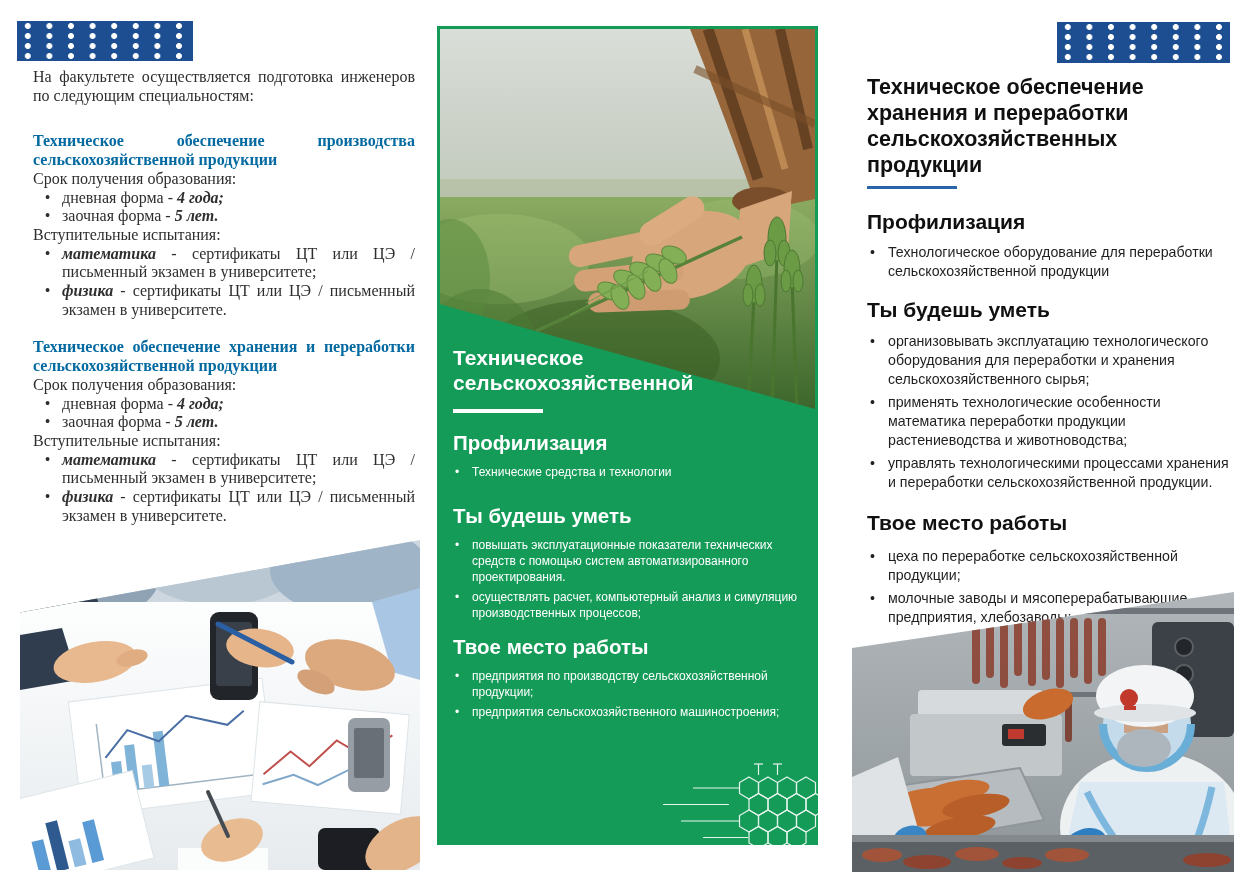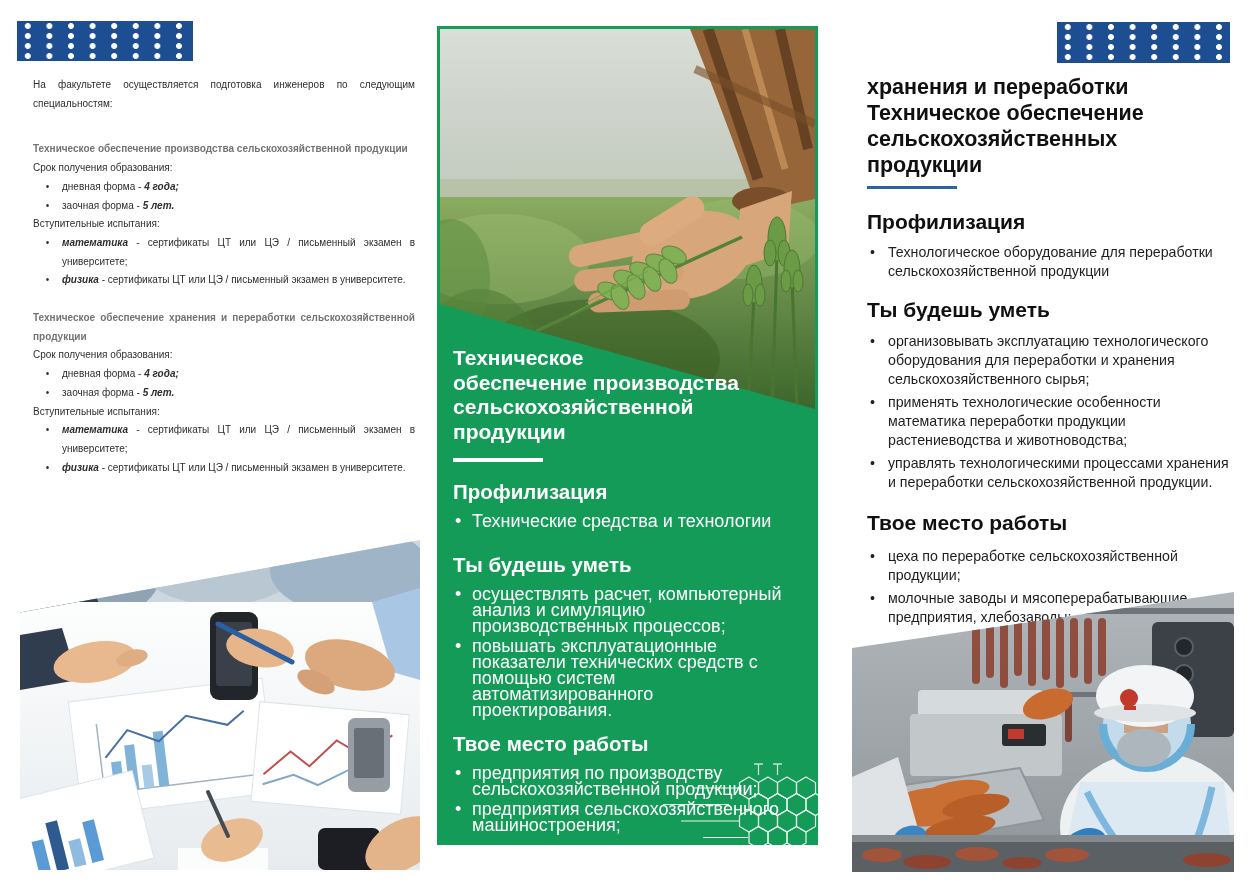--- a/index.html
+++ b/index.html
@@ -10,25 +10,25 @@
   
   .dots{
     position:absolute;background-color:#1c4e91;
     background-image:radial-gradient(circle,#ffffff 2.6px,rgba(255,255,255,0) 3.3px);
     background-size:21.6px 10px;background-position:0 0;
   }
   .dots-left{left:17px;top:21px;width:176px;height:40px;}
   .dots-right{left:1057px;top:22px;width:173px;height:41px;}
 
   
-  .ltext{position:absolute;left:33px;top:76px;width:382px;
-    font-size:10px;line-height:18.7px;text-align:justify;color:#2e2e2e;}
+  .ltext{position:absolute;left:33px;top:68px;width:382px;
+    font-size:16px;line-height:18.7px;text-align:justify;color:#2e2e2e;font-family:Liberation Serif, serif;}
   .intro{margin:0 0 27px 0;}
   .spec{margin:0 0 19px 0;}
-  .spec-title{font-weight:bold;color:#737373;}
+  .spec-title{font-weight:bold;color:#0369a1;}
   .plain{margin:0;}
   .lbullet{display:flex;}
   .lbullet .dot{flex:0 0 29px;text-align:center;}
   .lbullet .dot::before{content:"\2022";}
   .lbullet .btext{flex:1;text-align:justify;}
   .bi{font-weight:bold;font-style:italic;}
 
   
   .photo{position:absolute;overflow:hidden;}
   .photo svg{display:block;width:100%;height:100%;}
@@ -41,21 +41,21 @@
 
   
   .greenpanel{position:absolute;left:437px;top:26px;width:381px;height:819px;
     background:#149b58;overflow:hidden;}
   .mtext{position:absolute;left:16px;top:320px;width:345px;color:#ffffff;}
   .mtitle{font-size:21px;line-height:24.5px;font-weight:bold;}
   .mdivider{width:90px;height:3.5px;background:#ffffff;margin-top:14px;}
   .mh{font-size:20.5px;line-height:24px;font-weight:bold;margin:18px 0 9px 0;}
   .mh.skills{margin-top:24px;}
   .mh.work{margin-top:14px;}
-  .mbullet{display:flex;font-size:18px;line-height:16px;margin-bottom:4px;justify-content:center;}
+  .mbullet{display:flex;font-size:12px;line-height:16px;margin-bottom:4px;justify-content:center;}
   .mbullet .dot{flex:0 0 17px;padding-left:2px;}
   .mbullet .dot::before{content:"\2022";}
   .mbullet .btext{flex:1;}
   .hexdeco{position:absolute;right:-10px;bottom:-8px;}
 
   
   .rtext{position:absolute;left:867px;top:74px;width:366px;color:#1f1f1f;}
   .rtitle{font-size:21.5px;line-height:26px;font-weight:bold;color:#101010;}
   .rdivider{width:90px;height:3px;background:#2b63a9;margin-top:8px;}
   .rh{font-size:21px;line-height:25px;font-weight:bold;color:#101010;margin:20px 0 9px 0;}
@@ -253,40 +253,38 @@
           <ellipse cx="320" cy="266" rx="5" ry="11"></ellipse>
       </g>
       <ellipse cx="40" cy="330" rx="60" ry="70" fill="#4c7a33" opacity="0.55"></ellipse>
       <ellipse cx="10" cy="250" rx="40" ry="60" fill="#578a3c" opacity="0.5"></ellipse>
     </svg>
   </div>
 
   <div class="mtext">
     <div class="mtitle">
       <div>Техническое</div>
-      <div>обеспечение производства</div>
       <div>сельскохозяйственной</div>
-      <div>продукции</div>
     </div>
     <div class="mdivider"></div>
 
     <div class="mh">Профилизация</div>
     <div class="mbullet">
         <span class="dot"></span>
         <span class="btext">Технические средства и технологии</span>
       </div>
 
     <div class="mh skills">Ты будешь уметь</div>
     <div class="mbullet">
         <span class="dot"></span>
+        <span class="btext">повышать эксплуатационные показатели технических средств с помощью систем автоматизированного проектирования.</span>
+      </div>
+    <div class="mbullet">
+        <span class="dot"></span>
         <span class="btext">осуществлять расчет, компьютерный анализ и симуляцию производственных процессов;</span>
-      </div>
-    <div class="mbullet">
-        <span class="dot"></span>
-        <span class="btext">повышать эксплуатационные показатели технических средств с помощью систем автоматизированного проектирования.</span>
       </div>
 
     <div class="mh work">Твое место работы</div>
     <div class="mbullet">
         <span class="dot"></span>
         <span class="btext">предприятия по производству сельскохозяйственной продукции;</span>
       </div>
     <div class="mbullet">
         <span class="dot"></span>
         <span class="btext">предприятия сельскохозяйственного машиностроения;</span>
@@ -319,22 +317,22 @@
       <polygon points="114.5,68.5 124,74 124,85 114.5,90.5 105,85 105,74"></polygon>
       <polygon points="133.5,68.5 143,74 143,85 133.5,90.5 124,85 124,74"></polygon>
     </g>
   </svg>
 </div>
 
 <div class="dots dots-right"></div>
 
 <div class="rtext">
   <div class="rtitle">
+    <div>Техническое обеспечение</div>
     <div>хранения и переработки</div>
-    <div>Техническое обеспечение</div>
     <div>сельскохозяйственных продукции</div>
   </div>
   <div class="rdivider"></div>
 
   <div class="rh">Профилизация</div>
   <div class="rbullet">
       <span class="dot"></span>
       <span class="btext">Технологическое оборудование для переработки сельскохозяйственной продукции</span>
     </div>
 

